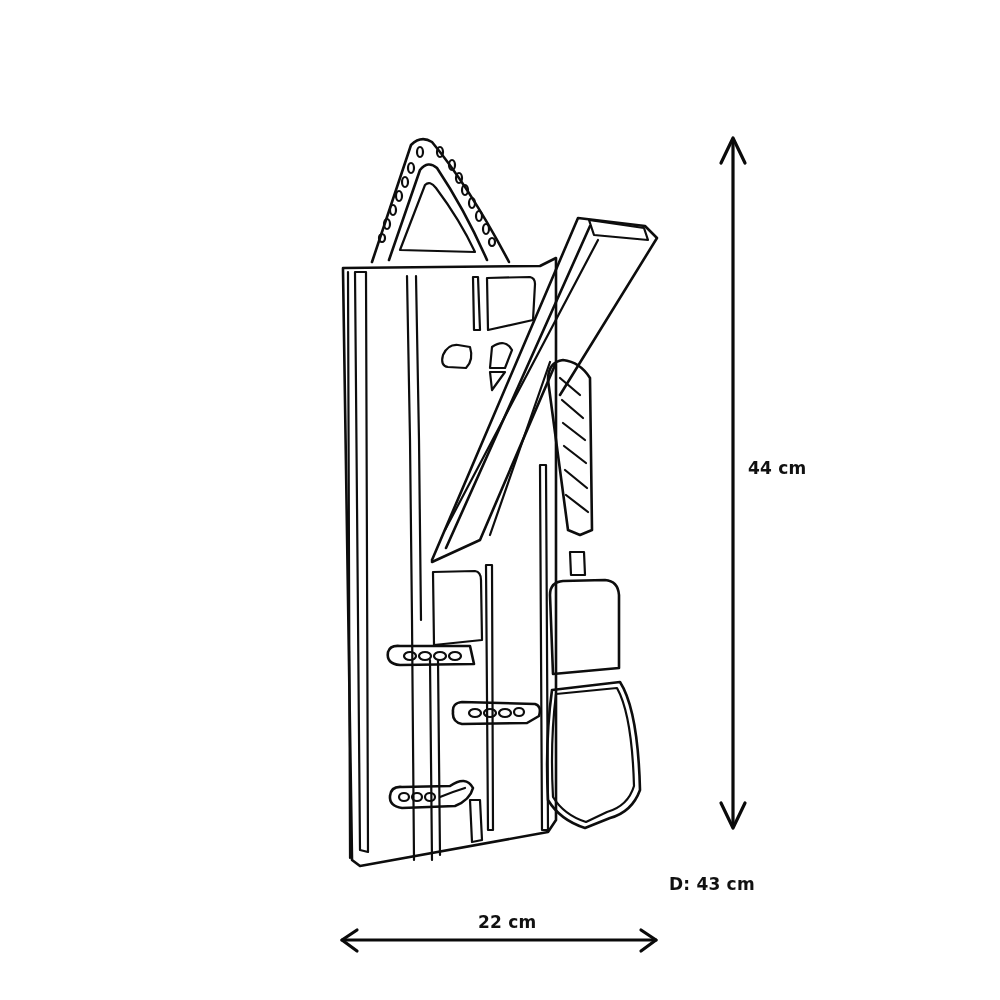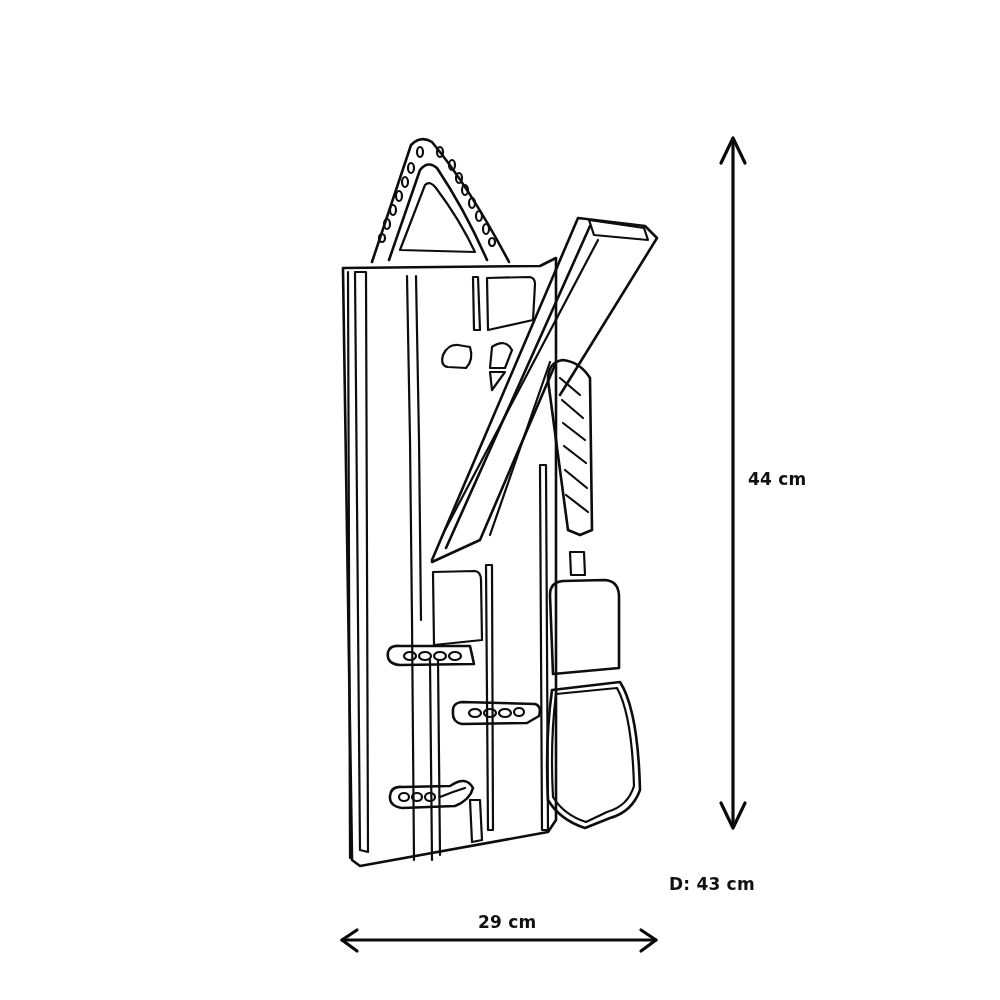--- a/index.html
+++ b/index.html
@@ -1,19 +1,19 @@
 <!DOCTYPE html>
 <html><head>
 <meta charset="utf-8">
 <style>
   html, body { margin:0; padding:0; background:#ffffff; }
   body { width:1000px; height:1000px; position:relative; overflow:hidden; font-family:"DejaVu Sans", "Liberation Sans", sans-serif; }
   #stage { position:absolute; left:0; top:0; width:1000px; height:1000px; }
   .label { position:absolute; font-weight:bold; font-size:17px; color:#111111; white-space:nowrap; letter-spacing:0.2px; }
-  #lbl-height { left:748px; top:469px; }
+  #lbl-height { left:748px; top:458px; }
   #lbl-depth { left:669px; top:874px; }
   #lbl-width { left:478px; top:912px; }
   svg .ln { fill:none; stroke:#0d0d0d; stroke-width:2.6; stroke-linecap:round; stroke-linejoin:round; }
   svg .ln2 { fill:none; stroke:#0d0d0d; stroke-width:2.2; stroke-linecap:round; stroke-linejoin:round; }
   svg .arr { fill:none; stroke:#0a0a0a; stroke-width:3.2; stroke-linecap:round; stroke-linejoin:round; }
 </style>
 </head>
 <body>
 
 <div id="stage">
@@ -129,15 +129,15 @@
 
     <g>
       <line class="arr" x1="342" y1="940" x2="656" y2="940"></line>
       <polyline class="arr" points="357,930 342,940 357,951"></polyline>
       <polyline class="arr" points="641,930 656,940 641,951"></polyline>
     </g>
   </svg>
 
   <div class="label" id="lbl-height">44 cm</div>
   <div class="label" id="lbl-depth">D: 43 cm</div>
-  <div class="label" id="lbl-width">29 cm</div>
+  <div class="label" id="lbl-width">22 cm</div>
 
 </div>
 
 </body></html>

